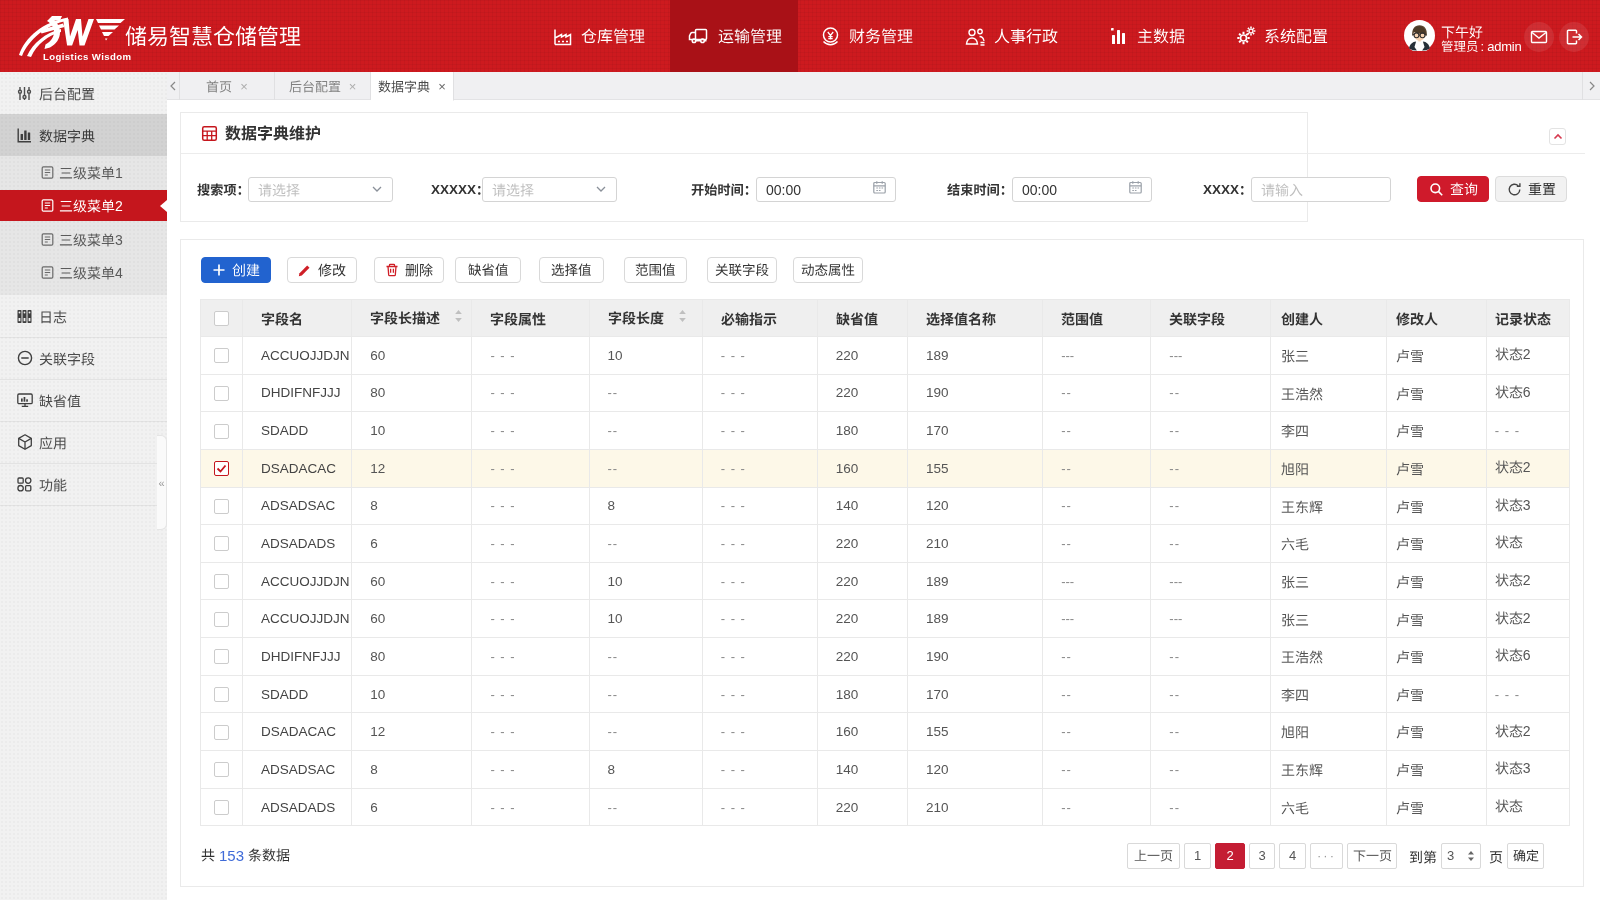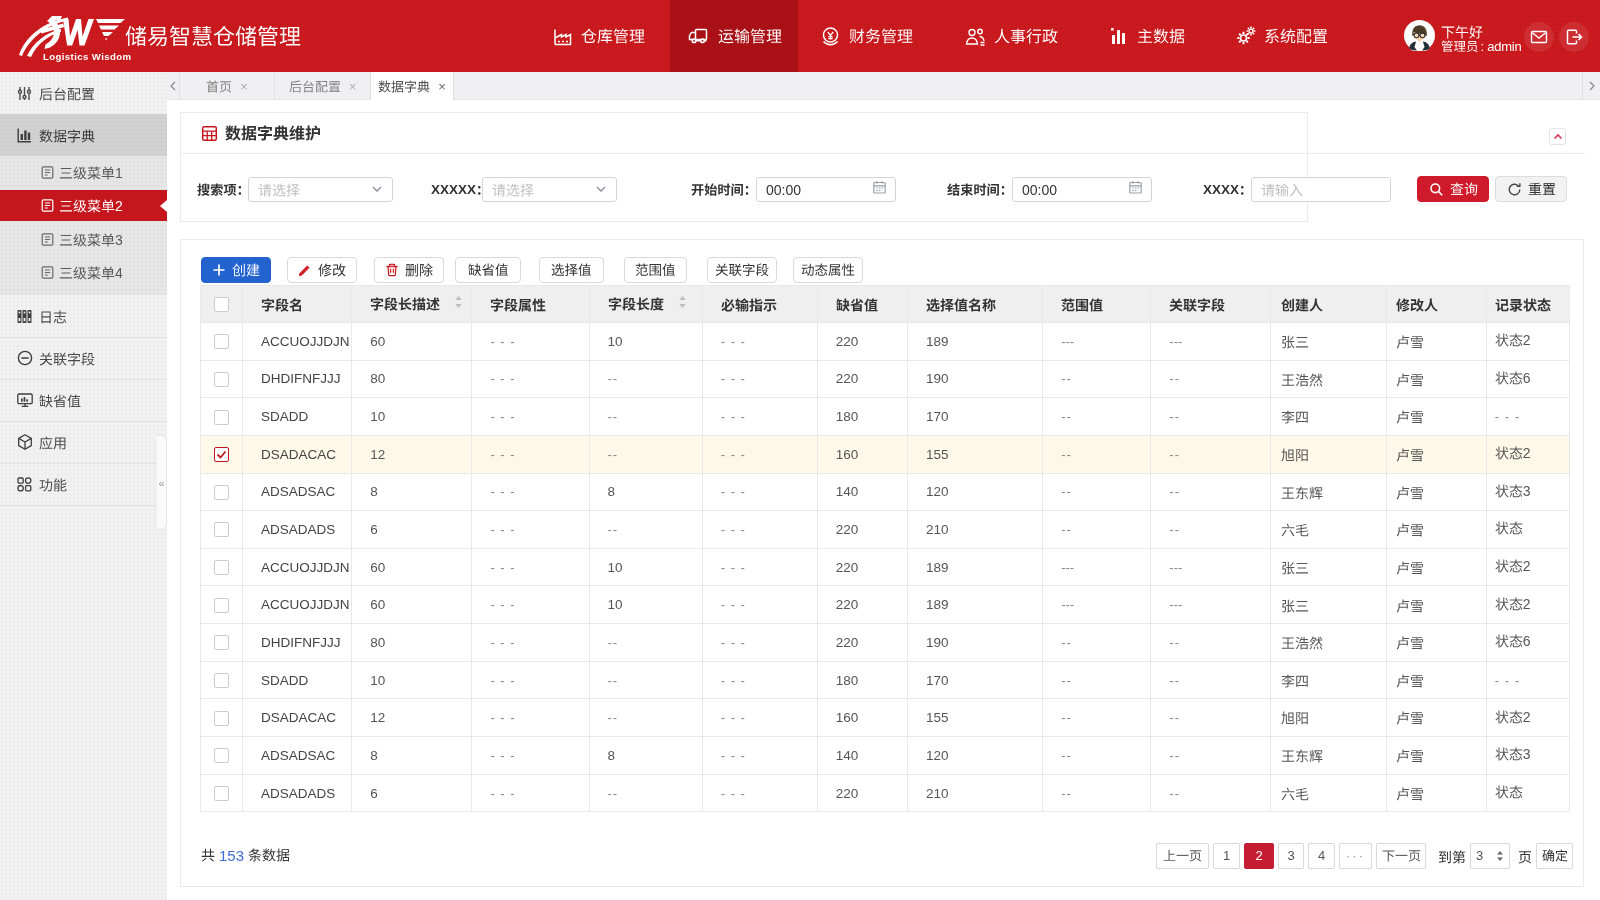--- a/index.html
+++ b/index.html
@@ -594,21 +594,21 @@
       </svg>
     </div>
     <div class="btn" style="left:612px;top:17px;width:70px">
       <svg class="zh" style="width:54.0px;height:13.5px;" viewBox="0 -880 4000 1000" fill="#333">
         <use href="#g52a8r" x="0"></use>
         <use href="#g6001r" x="1000"></use>
         <use href="#g5c5er" x="2000"></use>
         <use href="#g6027r" x="3000"></use>
       </svg>
     </div>
-    <table class="abs" style="left:19px;top:45px" width="1370">
+    <table class="abs" style="left:19px;top:59px" width="1370">
       <colgroup>
         <col style="width:42px">
         <col style="width:109px">
         <col style="width:120px">
         <col style="width:117px">
         <col style="width:113px">
         <col style="width:115px">
         <col style="width:90px">
         <col style="width:135px">
         <col style="width:108px">
@@ -1047,21 +1047,21 @@
       <svg class="zh" style="width:14.0px;height:14.0px;" viewBox="0 -880 1000 1000" fill="#333">
         <use href="#g5171r" x="0"></use>
       </svg>
       <span style="color:#3f6bd8;font-size:15px">153</span>
       <svg class="zh" style="width:42.0px;height:14.0px;" viewBox="0 -880 3000 1000" fill="#333">
         <use href="#g6761r" x="0"></use>
         <use href="#g6570r" x="1000"></use>
         <use href="#g636er" x="2000"></use>
       </svg>
     </div>
-    <div class="abs" style="right:10px;top:600px;height:30px;line-height:30px;white-space:nowrap"><span class="pg" style="width:53px">
+    <div class="abs" style="right:39px;top:600px;height:30px;line-height:30px;white-space:nowrap"><span class="pg" style="width:53px">
         <svg class="zh" style="width:39.0px;height:13.0px;" viewBox="0 -880 3000 1000" fill="#555">
           <use href="#g4e0ar" x="0"></use>
           <use href="#g4e00r" x="1000"></use>
           <use href="#g9875r" x="2000"></use>
         </svg>
       </span><span class="pg" style="width:27px">1</span><span class="pg" style="width:30px;background:#c41d33;border-color:#c41d33;color:#fff">2</span><span class="pg" style="width:26px">3</span><span class="pg" style="width:27px">4</span><span class="pg" style="width:33px;letter-spacing:2px;color:#999">···</span><span class="pg" style="width:50px">
         <svg class="zh" style="width:39.0px;height:13.0px;" viewBox="0 -880 3000 1000" fill="#555">
           <use href="#g4e0br" x="0"></use>
           <use href="#g4e00r" x="1000"></use>
           <use href="#g9875r" x="2000"></use>

